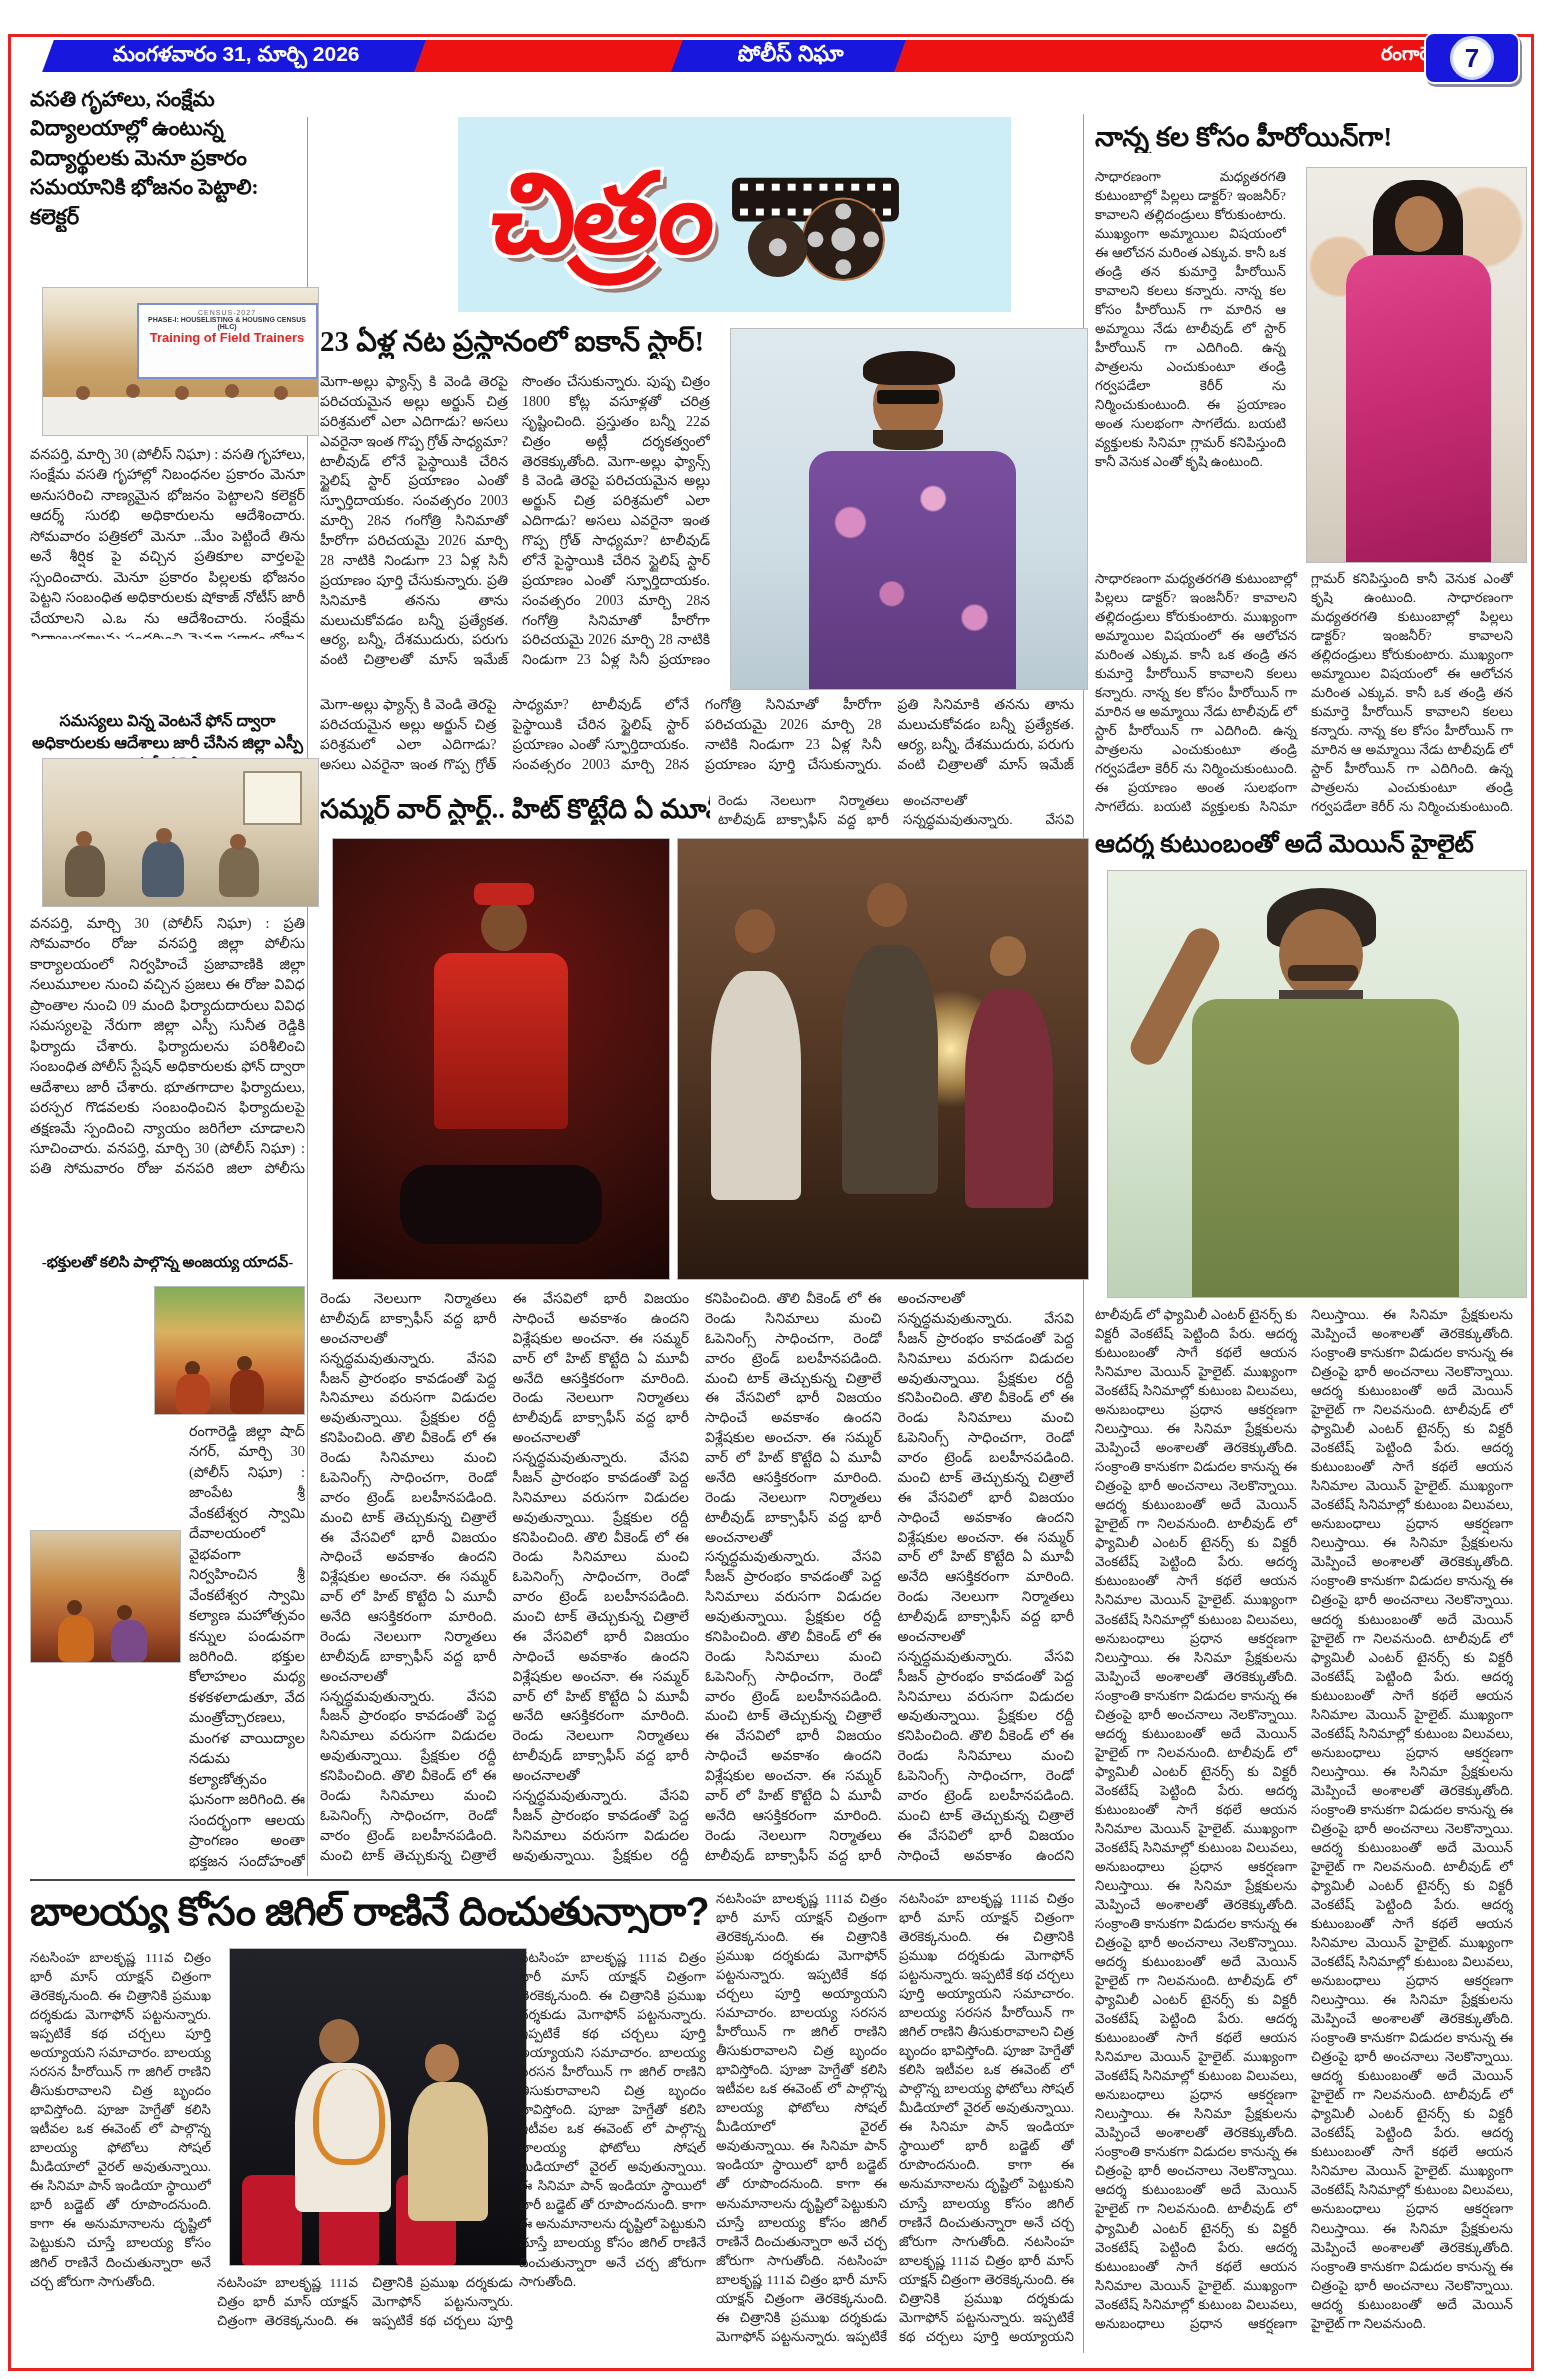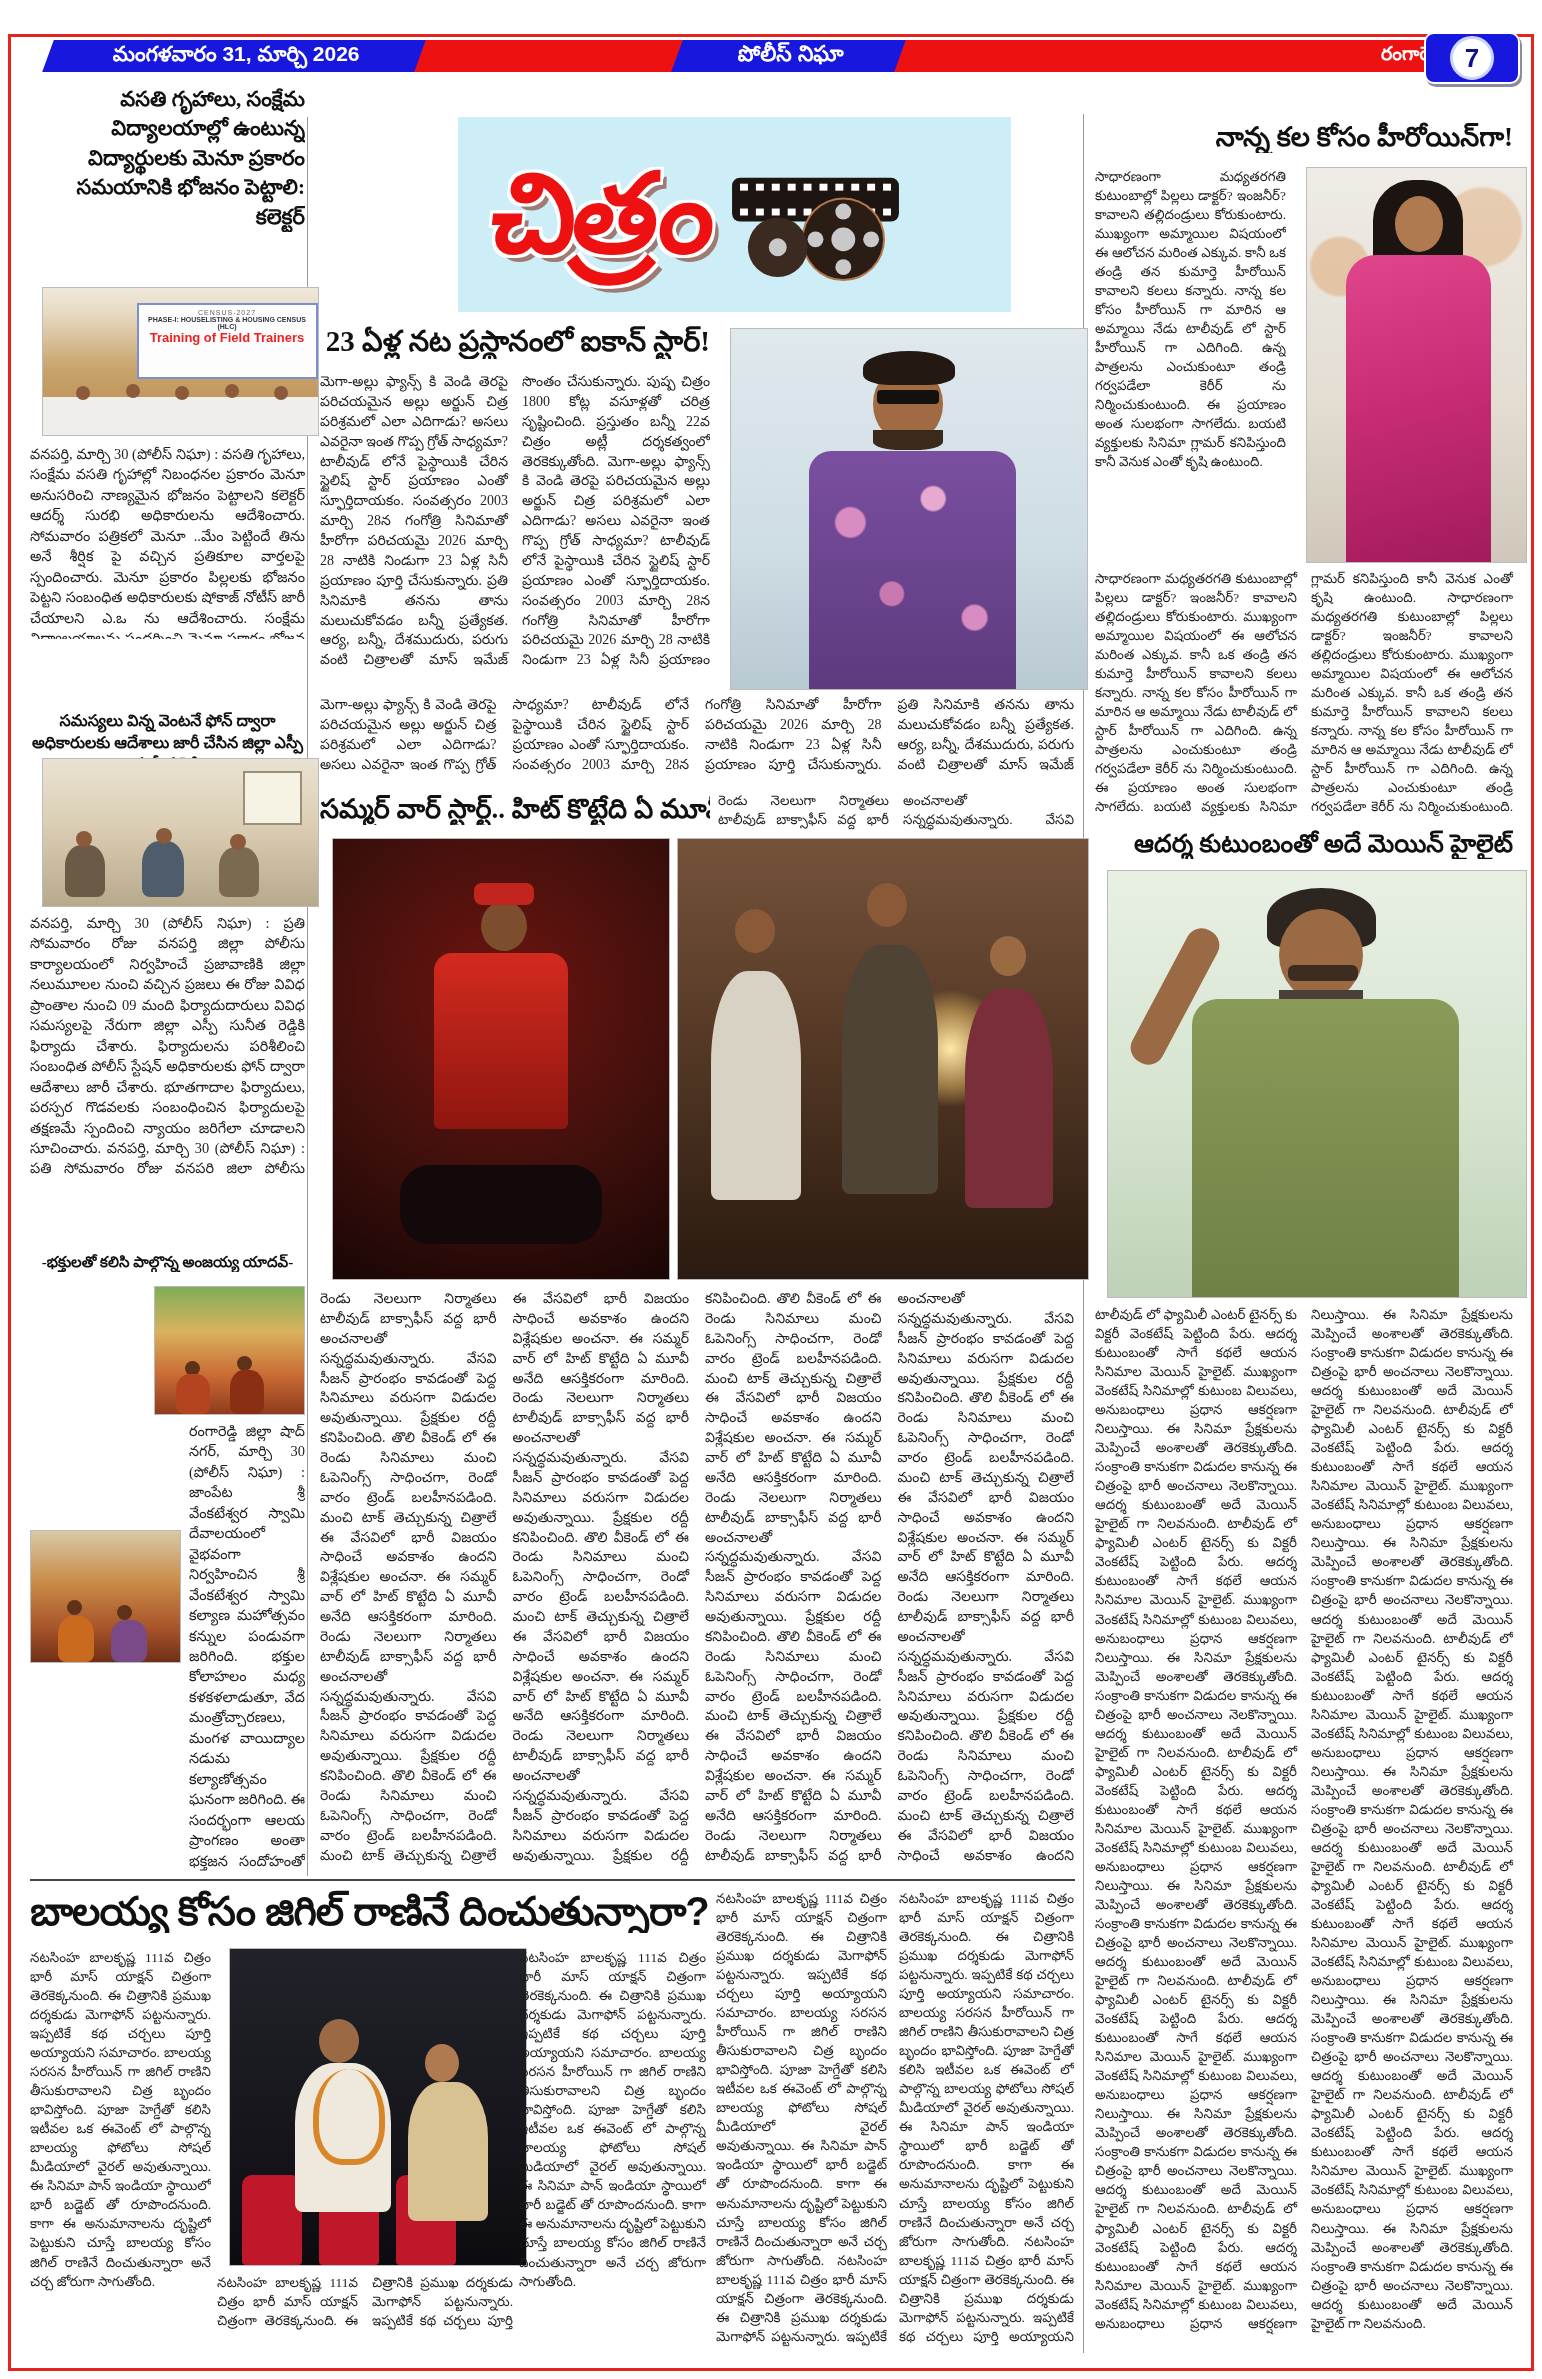--- a/index.html
+++ b/index.html
@@ -18,21 +18,21 @@
   .hdr-red1{left:380px;width:299px;}
   .hdr-mast{left:637px;width:227px;font-size:22px;}
   .hdr-red2{left:860px;width:545px;justify-content:flex-end;padding-right:46px;font-size:19px;}
   .pagenum-ribbon{position:absolute;top:-8px;right:-6px;width:92px;height:48px;
        background:#1717dd;border-radius:10px;border:2px solid #fff;
        box-shadow:2px 3px 0 rgba(0,0,40,.45);display:flex;align-items:center;justify-content:center;}
   .pagenum-circle{width:38px;height:38px;border-radius:50%;background:#fff;
        border:3px solid #c9d4ff;display:flex;align-items:center;justify-content:center;
        font-family:"Liberation Sans",sans-serif;font-weight:bold;font-size:26px;color:#101090;}
   
-  .headline{color:#111;font-weight:bold;text-align:right;line-height:1.4;overflow:hidden;}
+  .headline{color:#111;font-weight:bold;text-align:left;line-height:1.4;overflow:hidden;}
   .subhead{color:#111;font-weight:bold;text-align:center;line-height:1.35;overflow:hidden;}
   .body-text{color:#1d1d1d;text-align:justify;line-height:1.42;overflow:hidden;}
   .vrule{position:absolute;width:1px;background:#9a9a9a;}
   .hrule{position:absolute;height:2px;background:#444;}
   .abs{position:absolute;}
   .cols2{column-count:2;column-gap:14px;}
   .cols4{column-count:4;column-gap:16px;}
   
   .photo{position:absolute;overflow:hidden;border:1px solid #bbb;margin-left:12px;}
   .fig{position:absolute;border-radius:40% 40% 8px 8px;}
@@ -249,21 +249,21 @@
     <div style="position:absolute;left:38%;top:4%;width:109px;height:60px;background:#2c2520;border-radius:50% 50% 20% 20%;"></div>
     <div class="head" style="left:41%;top:9%;width:84px;height:92px;background:#9a6a44;"></div>
     <div style="position:absolute;left:43%;top:22%;width:70px;height:16px;background:rgba(30,25,20,.75);border-radius:6px;"></div>
     <div style="position:absolute;left:41%;top:28%;width:84px;height:26px;background:#4a4038;border-radius:0 0 45% 45%;"></div>
     <div class="shirt-green" style="position:absolute;left:20%;top:30%;width:64%;height:70%;border-radius:26px 26px 0 0;"></div>
     <div style="position:absolute;left:12%;top:12%;width:34px;height:149px;background:#9a6a44;border-radius:16px;transform:rotate(28deg);"></div>
   </div>
 
   <div class="abs body-text cols2" style="left:1095px;top:1305px;width:418px;height:1043px;font-size:13.4px;">టాలీవుడ్ లో ఫ్యామిలీ ఎంటర్ టైనర్స్ కు విక్టరీ వెంకటేష్ పెట్టింది పేరు. ఆదర్శ కుటుంబంతో సాగే కథలే ఆయన సినిమాల మెయిన్ హైలైట్. ముఖ్యంగా వెంకటేష్ సినిమాల్లో కుటుంబ విలువలు, అనుబంధాలు ప్రధాన ఆకర్షణగా నిలుస్తాయి. ఈ సినిమా ప్రేక్షకులను మెప్పించే అంశాలతో తెరకెక్కుతోంది. సంక్రాంతి కానుకగా విడుదల కానున్న ఈ చిత్రంపై భారీ అంచనాలు నెలకొన్నాయి. ఆదర్శ కుటుంబంతో అదే మెయిన్ హైలైట్ గా నిలవనుంది. టాలీవుడ్ లో ఫ్యామిలీ ఎంటర్ టైనర్స్ కు విక్టరీ వెంకటేష్ పెట్టింది పేరు. ఆదర్శ కుటుంబంతో సాగే కథలే ఆయన సినిమాల మెయిన్ హైలైట్. ముఖ్యంగా వెంకటేష్ సినిమాల్లో కుటుంబ విలువలు, అనుబంధాలు ప్రధాన ఆకర్షణగా నిలుస్తాయి. ఈ సినిమా ప్రేక్షకులను మెప్పించే అంశాలతో తెరకెక్కుతోంది. సంక్రాంతి కానుకగా విడుదల కానున్న ఈ చిత్రంపై భారీ అంచనాలు నెలకొన్నాయి. ఆదర్శ కుటుంబంతో అదే మెయిన్ హైలైట్ గా నిలవనుంది. టాలీవుడ్ లో ఫ్యామిలీ ఎంటర్ టైనర్స్ కు విక్టరీ వెంకటేష్ పెట్టింది పేరు. ఆదర్శ కుటుంబంతో సాగే కథలే ఆయన సినిమాల మెయిన్ హైలైట్. ముఖ్యంగా వెంకటేష్ సినిమాల్లో కుటుంబ విలువలు, అనుబంధాలు ప్రధాన ఆకర్షణగా నిలుస్తాయి. ఈ సినిమా ప్రేక్షకులను మెప్పించే అంశాలతో తెరకెక్కుతోంది. సంక్రాంతి కానుకగా విడుదల కానున్న ఈ చిత్రంపై భారీ అంచనాలు నెలకొన్నాయి. ఆదర్శ కుటుంబంతో అదే మెయిన్ హైలైట్ గా నిలవనుంది. టాలీవుడ్ లో ఫ్యామిలీ ఎంటర్ టైనర్స్ కు విక్టరీ వెంకటేష్ పెట్టింది పేరు. ఆదర్శ కుటుంబంతో సాగే కథలే ఆయన సినిమాల మెయిన్ హైలైట్. ముఖ్యంగా వెంకటేష్ సినిమాల్లో కుటుంబ విలువలు, అనుబంధాలు ప్రధాన ఆకర్షణగా నిలుస్తాయి. ఈ సినిమా ప్రేక్షకులను మెప్పించే అంశాలతో తెరకెక్కుతోంది. సంక్రాంతి కానుకగా విడుదల కానున్న ఈ చిత్రంపై భారీ అంచనాలు నెలకొన్నాయి. ఆదర్శ కుటుంబంతో అదే మెయిన్ హైలైట్ గా నిలవనుంది. టాలీవుడ్ లో ఫ్యామిలీ ఎంటర్ టైనర్స్ కు విక్టరీ వెంకటేష్ పెట్టింది పేరు. ఆదర్శ కుటుంబంతో సాగే కథలే ఆయన సినిమాల మెయిన్ హైలైట్. ముఖ్యంగా వెంకటేష్ సినిమాల్లో కుటుంబ విలువలు, అనుబంధాలు ప్రధాన ఆకర్షణగా నిలుస్తాయి. ఈ సినిమా ప్రేక్షకులను మెప్పించే అంశాలతో తెరకెక్కుతోంది. సంక్రాంతి కానుకగా విడుదల కానున్న ఈ చిత్రంపై భారీ అంచనాలు నెలకొన్నాయి. ఆదర్శ కుటుంబంతో అదే మెయిన్ హైలైట్ గా నిలవనుంది. టాలీవుడ్ లో ఫ్యామిలీ ఎంటర్ టైనర్స్ కు విక్టరీ వెంకటేష్ పెట్టింది పేరు. ఆదర్శ కుటుంబంతో సాగే కథలే ఆయన సినిమాల మెయిన్ హైలైట్. ముఖ్యంగా వెంకటేష్ సినిమాల్లో కుటుంబ విలువలు, అనుబంధాలు ప్రధాన ఆకర్షణగా నిలుస్తాయి. ఈ సినిమా ప్రేక్షకులను మెప్పించే అంశాలతో తెరకెక్కుతోంది. సంక్రాంతి కానుకగా విడుదల కానున్న ఈ చిత్రంపై భారీ అంచనాలు నెలకొన్నాయి. ఆదర్శ కుటుంబంతో అదే మెయిన్ హైలైట్ గా నిలవనుంది. టాలీవుడ్ లో ఫ్యామిలీ ఎంటర్ టైనర్స్ కు విక్టరీ వెంకటేష్ పెట్టింది పేరు. ఆదర్శ కుటుంబంతో సాగే కథలే ఆయన సినిమాల మెయిన్ హైలైట్. ముఖ్యంగా వెంకటేష్ సినిమాల్లో కుటుంబ విలువలు, అనుబంధాలు ప్రధాన ఆకర్షణగా నిలుస్తాయి. ఈ సినిమా ప్రేక్షకులను మెప్పించే అంశాలతో తెరకెక్కుతోంది. సంక్రాంతి కానుకగా విడుదల కానున్న ఈ చిత్రంపై భారీ అంచనాలు నెలకొన్నాయి. ఆదర్శ కుటుంబంతో అదే మెయిన్ హైలైట్ గా నిలవనుంది. టాలీవుడ్ లో ఫ్యామిలీ ఎంటర్ టైనర్స్ కు విక్టరీ వెంకటేష్ పెట్టింది పేరు. ఆదర్శ కుటుంబంతో సాగే కథలే ఆయన సినిమాల మెయిన్ హైలైట్. ముఖ్యంగా వెంకటేష్ సినిమాల్లో కుటుంబ విలువలు, అనుబంధాలు ప్రధాన ఆకర్షణగా నిలుస్తాయి. ఈ సినిమా ప్రేక్షకులను మెప్పించే అంశాలతో తెరకెక్కుతోంది. సంక్రాంతి కానుకగా విడుదల కానున్న ఈ చిత్రంపై భారీ అంచనాలు నెలకొన్నాయి. ఆదర్శ కుటుంబంతో అదే మెయిన్ హైలైట్ గా నిలవనుంది. టాలీవుడ్ లో ఫ్యామిలీ ఎంటర్ టైనర్స్ కు విక్టరీ వెంకటేష్ పెట్టింది పేరు. ఆదర్శ కుటుంబంతో సాగే కథలే ఆయన సినిమాల మెయిన్ హైలైట్. ముఖ్యంగా వెంకటేష్ సినిమాల్లో కుటుంబ విలువలు, అనుబంధాలు ప్రధాన ఆకర్షణగా నిలుస్తాయి. ఈ సినిమా ప్రేక్షకులను మెప్పించే అంశాలతో తెరకెక్కుతోంది. సంక్రాంతి కానుకగా విడుదల కానున్న ఈ చిత్రంపై భారీ అంచనాలు నెలకొన్నాయి. ఆదర్శ కుటుంబంతో అదే మెయిన్ హైలైట్ గా నిలవనుంది.</div>
 
-  <div class="abs headline" style="left:30px;top:1889px;width:679px;font-size:40px;line-height:1.1;white-space:nowrap;overflow:hidden;text-align:center;font-family:'Liberation Sans',sans-serif;letter-spacing:-1px;">బాలయ్య కోసం జిగిల్ రాణినే దించుతున్నారా?</div>
+  <div class="abs headline" style="left:30px;top:1889px;width:679px;font-size:40px;line-height:1.1;white-space:nowrap;overflow:hidden;text-align:left;font-family:'Liberation Sans',sans-serif;letter-spacing:-1px;">బాలయ్య కోసం జిగిల్ రాణినే దించుతున్నారా?</div>
 
   <div class="abs body-text" style="left:30px;top:1948px;width:181px;height:400px;font-size:13.4px;">నటసింహ బాలకృష్ణ 111వ చిత్రం భారీ మాస్ యాక్షన్ చిత్రంగా తెరకెక్కనుంది. ఈ చిత్రానికి ప్రముఖ దర్శకుడు మెగాఫోన్ పట్టనున్నారు. ఇప్పటికే కథ చర్చలు పూర్తి అయ్యాయని సమాచారం. బాలయ్య సరసన హీరోయిన్ గా జిగిల్ రాణిని తీసుకురావాలని చిత్ర బృందం భావిస్తోంది. పూజా హెగ్డేతో కలిసి ఇటీవల ఒక ఈవెంట్ లో పాల్గొన్న బాలయ్య ఫోటోలు సోషల్ మీడియాలో వైరల్ అవుతున్నాయి. ఈ సినిమా పాన్ ఇండియా స్థాయిలో భారీ బడ్జెట్ తో రూపొందనుంది. కాగా ఈ అనుమానాలను దృష్టిలో పెట్టుకుని చూస్తే బాలయ్య కోసం జిగిల్ రాణినే దించుతున్నారా అనే చర్చ జోరుగా సాగుతోంది.</div>
 
   <div class="photo ph-event" style="left:217px;top:1948px;width:296px;height:316px;">
     <div class="seat" style="left:4%;bottom:0;width:60px;height:90px;"></div>
     <div class="seat" style="left:30%;bottom:0;width:60px;height:96px;"></div>
     <div class="seat" style="left:56%;bottom:0;width:60px;height:90px;"></div>
     <div class="head" style="left:30%;top:22%;width:40px;height:44px;background:#9a6a44;"></div>
     <div class="fig" style="left:22%;top:36%;width:96px;height:149px;background:#efe9dd;"></div>
     <div style="position:absolute;left:28%;top:38%;width:60px;height:90px;border:6px solid #d8862a;border-radius:50% 50% 40% 40%;border-top:none;"></div>

